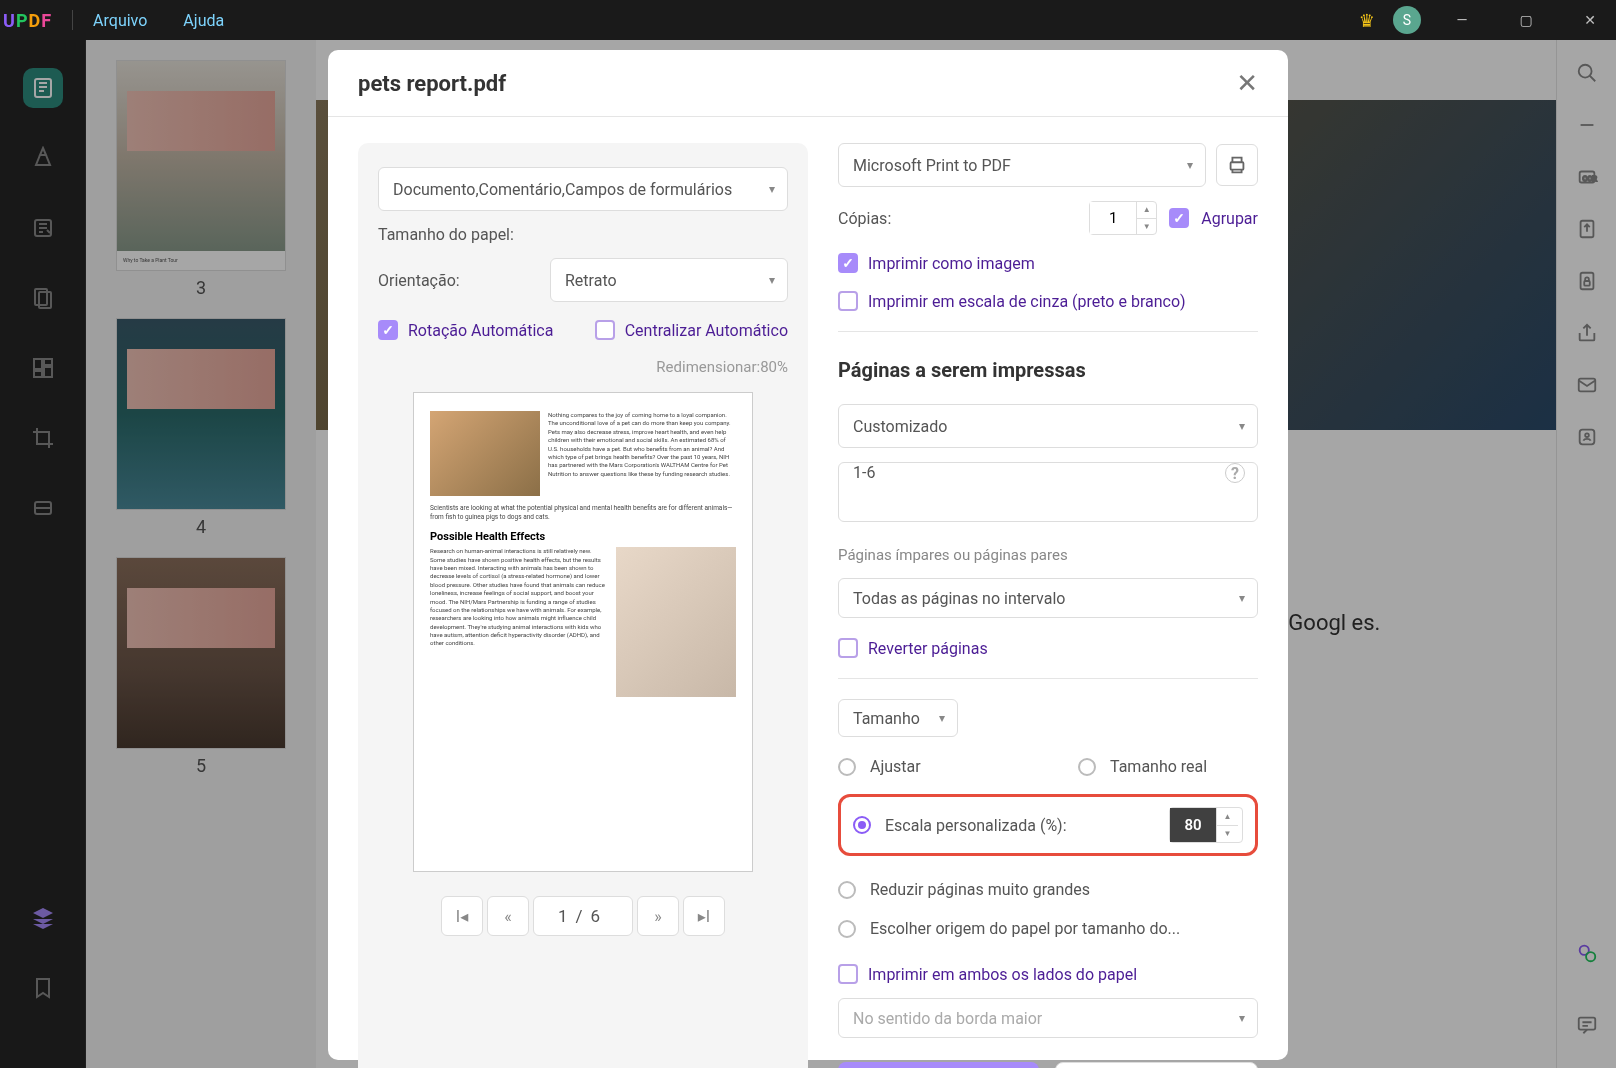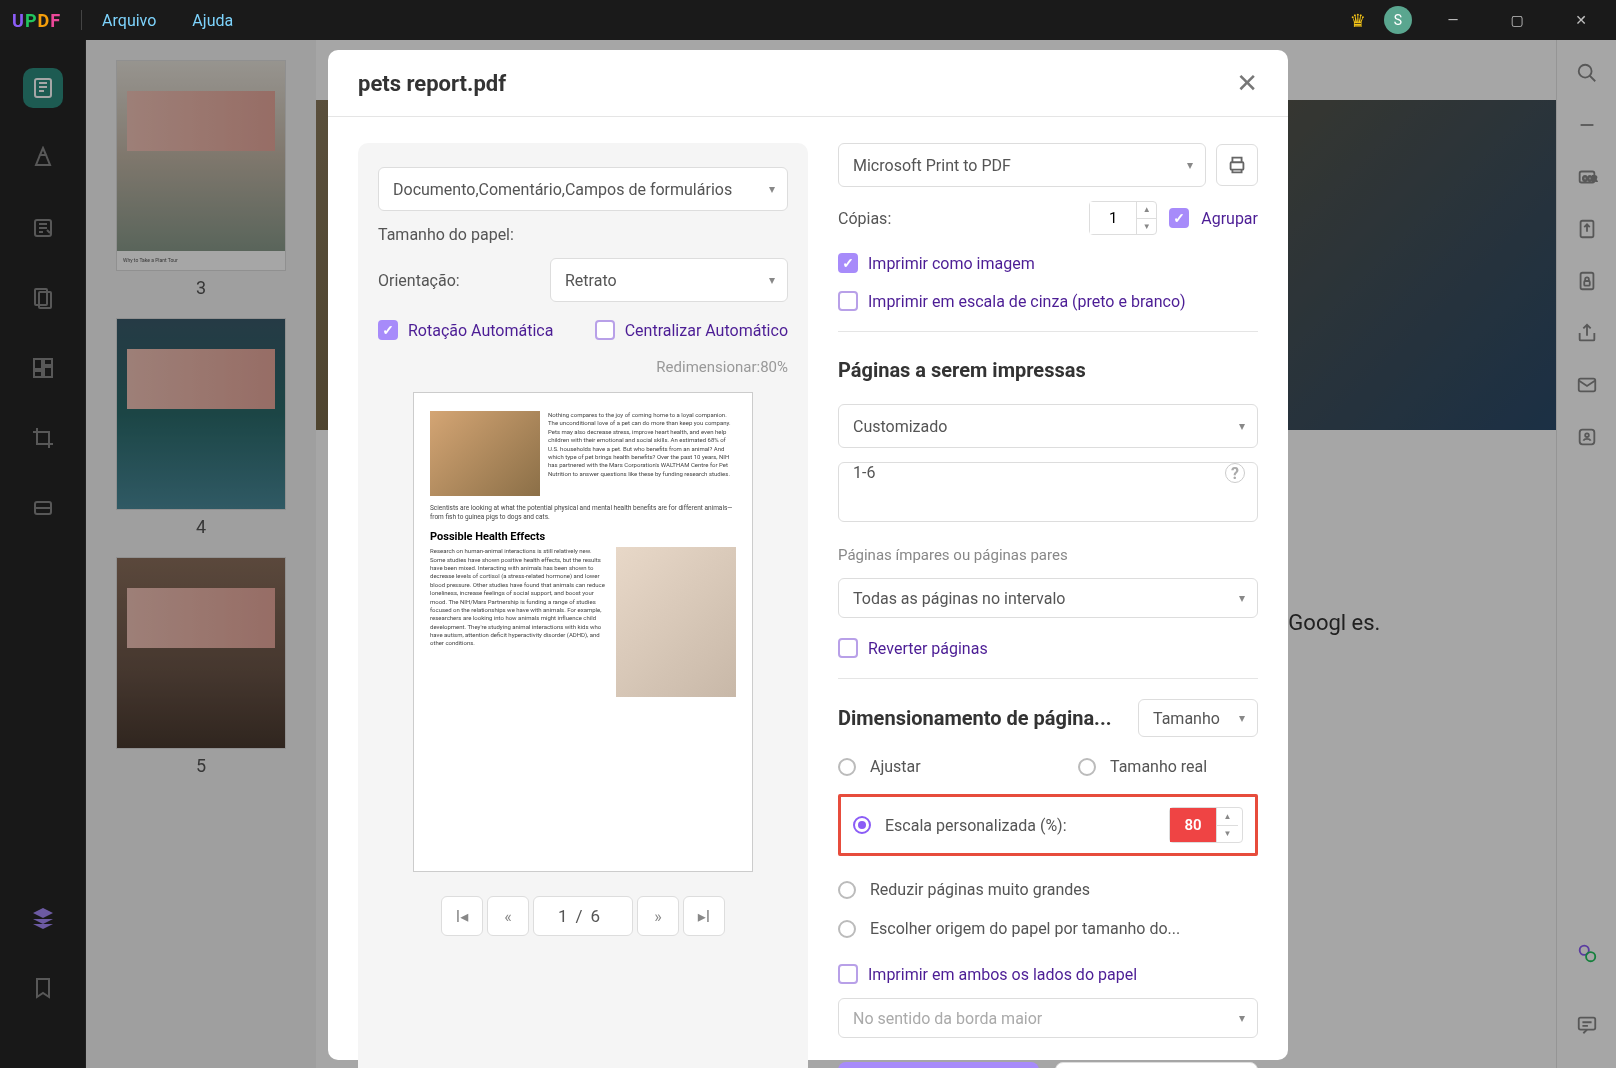--- a/index.html
+++ b/index.html
@@ -1,19 +1,19 @@
 <!DOCTYPE html>
 <html><head>
 <meta charset="utf-8">
 <style>
 * { box-sizing: border-box; margin: 0; padding: 0; font-family: -apple-system, BlinkMacSystemFont, "Segoe UI", Roboto, sans-serif; }
 body { background: #1a1a1a; width: 1616px; height: 1068px; overflow: hidden; position: relative; }
 
 
-.titlebar { height: 40px; background: #1a1a1a; display: flex; align-items: center; padding: 0 12px; color: #b0b0b0; }
+.titlebar { height: 40px; background: #1a1a1a; display: flex; align-items: center; padding: 0 3px; color: #b0b0b0; }
 .logo { font-weight: 700; font-size: 18px; letter-spacing: 1px; }
 .logo .u { color: #8B5CF6; }
 .logo .p { color: #22C55E; }
 .logo .d { color: #F59E0B; }
 .logo .f { color: #EC4899; }
 .titlebar .divider { width: 1px; height: 20px; background: #444; margin: 0 20px; }
 .menu-item { color: #7dd3fc; font-size: 16px; margin-right: 36px; cursor: pointer; }
 .titlebar-right { margin-left: auto; display: flex; align-items: center; gap: 18px; }
 .avatar { width: 28px; height: 28px; border-radius: 50%; background: #5aa68f; color: #fff; display: flex; align-items: center; justify-content: center; font-size: 14px; }
 .crown-icon { color: #f5c518; font-size: 18px; }
@@ -116,24 +116,24 @@
 
 .radio-row { display: flex; align-items: center; gap: 14px; margin-top: 6px; }
 .radio { width: 18px; height: 18px; border: 2px solid #bbb; border-radius: 50%; display: inline-flex; align-items: center; justify-content: center; cursor: pointer; flex-shrink: 0; }
 .radio.selected { border-color: #8b5cf6; }
 .radio.selected::after { content: ""; width: 8px; height: 8px; background: #8b5cf6; border-radius: 50%; }
 .radio-label { font-size: 16px; color: #555; flex: 1; white-space: nowrap; overflow: hidden; text-overflow: ellipsis; }
 
 .radio-pair { display: flex; gap: 60px; }
 .radio-pair .radio-row { flex: 1; }
 
-.highlight-box { border: 3px solid #e74c3c; border-radius: 2px; padding: 10px 12px; display: flex; align-items: center; gap: 14px; margin: 4px 0; }
+.highlight-box { border: 3px solid #e74c3c; border-radius: 12px; padding: 10px 12px; display: flex; align-items: center; gap: 14px; margin: 4px 0; }
 .highlight-box .radio-label { flex: 1; }
 .highlight-box .spinner { width: 74px; height: 36px; }
-.highlight-box .spinner input { background: #ef4444; color: #fff; font-weight: 600; }
+.highlight-box .spinner input { background: #404040; color: #fff; font-weight: 600; }
 
 .btn-row { display: flex; gap: 16px; margin-top: 10px; }
 .btn { flex: 1; height: 48px; border-radius: 8px; font-size: 18px; border: none; cursor: pointer; }
 .btn-primary { background: #a78bfa; color: #fff; }
 .btn-secondary { background: #fff; border: 1px solid #ddd; color: #555; }
 </style>
 </head>
 <body>
 
 <div class="titlebar">
@@ -408,21 +408,20 @@
         <div class="small-label">Páginas ímpares ou páginas pares</div>
         <div class="select compact">Todas as páginas no intervalo</div>
         <div class="check-row" style="margin-top:6px;">
           <span class="chk"></span>
           <span class="chk-label">Reverter páginas</span>
         </div>
 
         <div class="hr"></div>
 
         <div class="sizing-row">
-          <div class="section-title">Dimensionamento de página...</div>
           <div class="select">Tamanho</div>
         </div>
 
         <div class="radio-pair">
           <div class="radio-row">
             <span class="radio"></span>
             <span class="radio-label">Ajustar</span>
           </div>
           <div class="radio-row">
             <span class="radio"></span>

